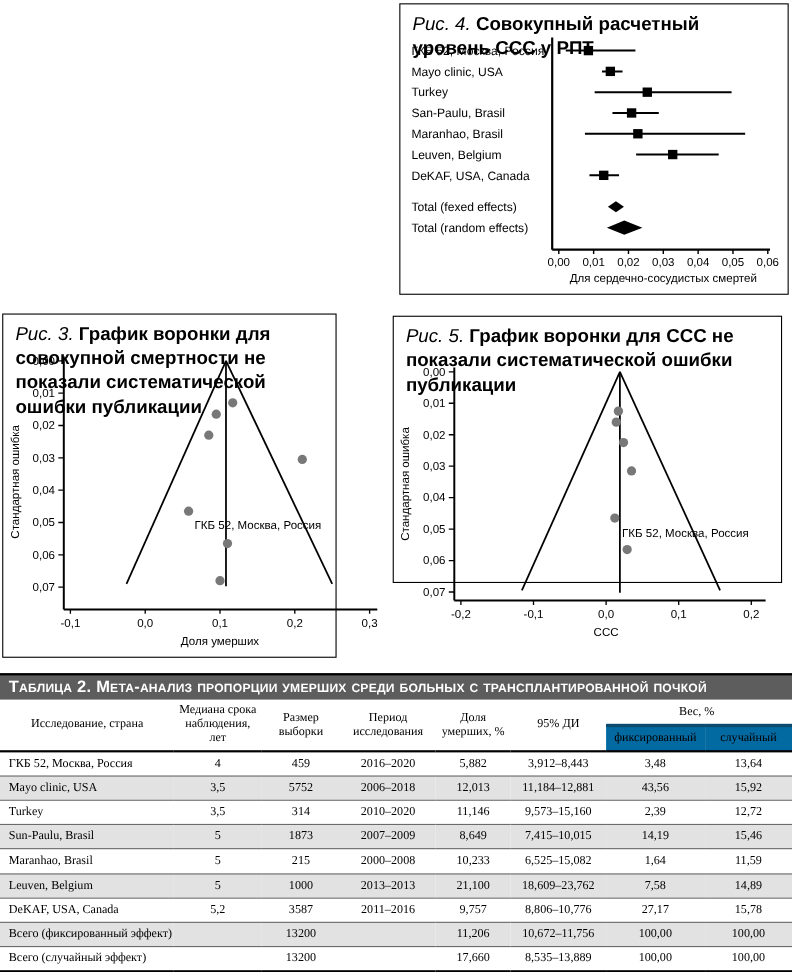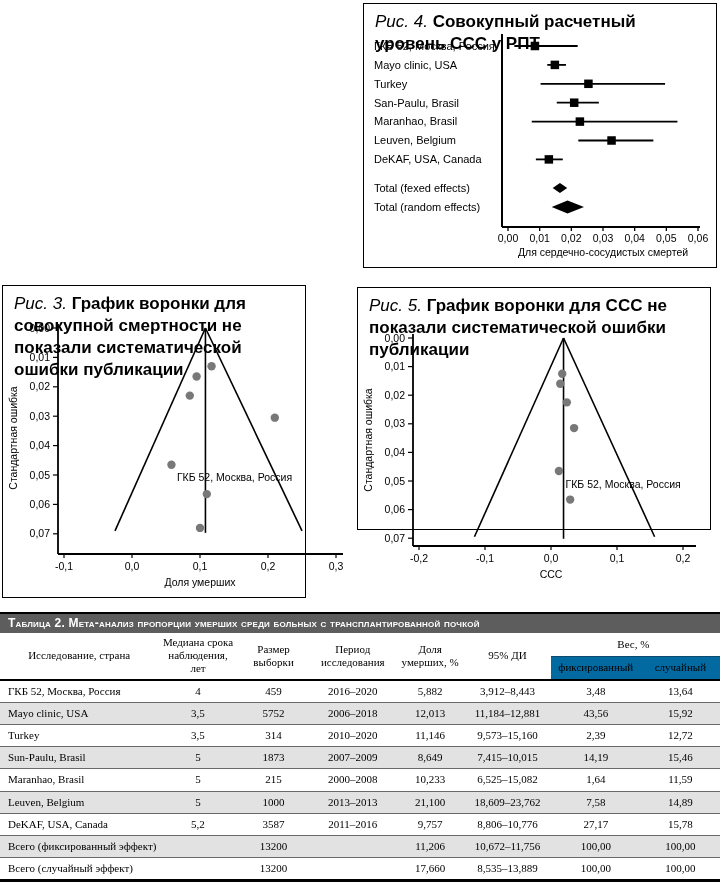--- a/index.html
+++ b/index.html
@@ -19,28 +19,28 @@
   svg text.tick{text-anchor:middle;}
   svg text.ytick{text-anchor:end;}
   svg text.rowlabel{font-size:11px;}
   svg .pt{fill:#787878;}
   svg .mark{fill:#000;}
 
   
   #tblwrap{position:absolute;left:0;top:612px;width:720px;}
   .tbl-titlebar{
     background:#5d5d5d;border-top:2.5px solid #000;color:#fff;
-    font-family:"Liberation Sans",sans-serif;font-weight:700;font-size:12px;
+    font-family:"Liberation Sans",sans-serif;font-weight:700;font-size:15px;
     font-variant:small-caps;letter-spacing:.2px;padding:2px 8px 3px 8px;
   }
   table{width:100%;border-collapse:collapse;table-layout:fixed;
     font-family:"Liberation Serif",serif;font-size:11px;line-height:1.2;}
   thead th{font-weight:400;text-align:center;vertical-align:middle;padding:3px 2px;}
   thead tr.sub th{background:#0369a1;padding:1px 2px;}
-  th.weight{border-bottom:1px solid #0c4a6e;padding:2px 6px 1px 2px;}
+  th.weight{border-bottom:3px solid #0c4a6e;padding:2px 6px 1px 2px;}
   thead{border-bottom:2.5px solid #000;}
   tbody td{text-align:center;vertical-align:middle;padding:4px 2px;}
   tbody td.study{text-align:left;padding-left:8px;}
   tbody tr{border-top:1px solid #6a6a6a;}
   tbody tr:first-child{border-top:none;}
   tbody tr:nth-child(even){background:#e2e2e2;}
   table{border-bottom:3.5px solid #000;}
 </style>
 </head>
 <body>

